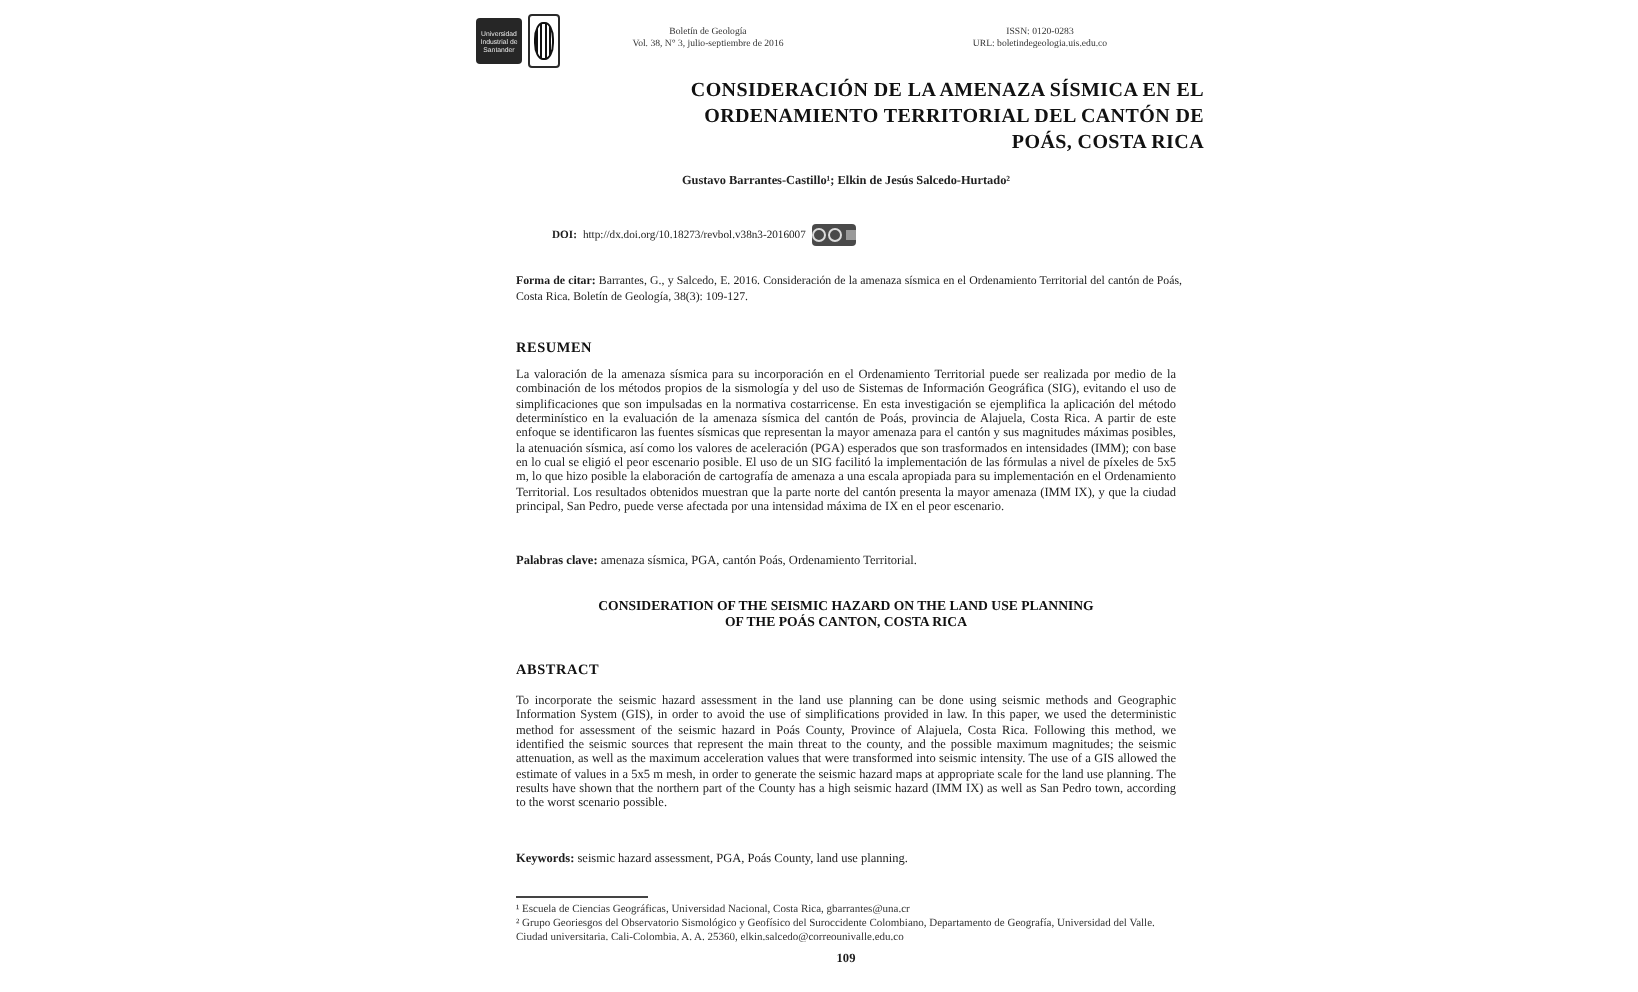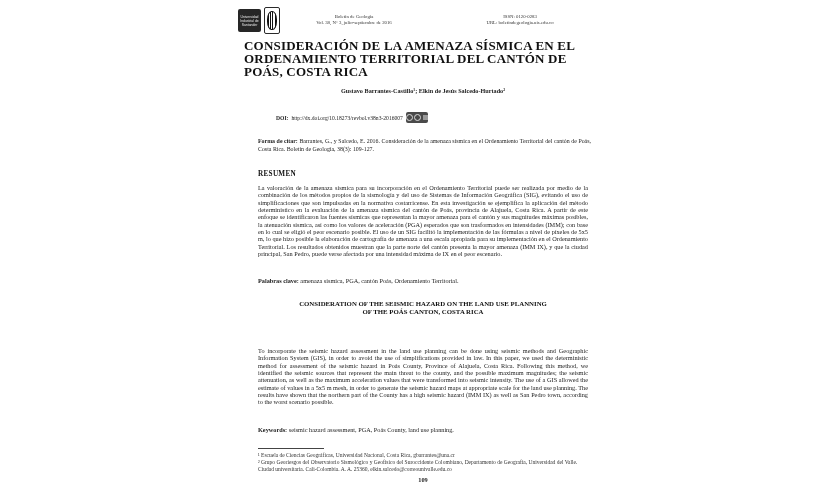--- a/index.html
+++ b/index.html
@@ -10,21 +10,21 @@
   .logos{position:absolute;left:238px;top:7px;display:flex;align-items:flex-start;gap:3px;}
   .logo-dark{width:23px;height:23px;background:#262626;border-radius:2px;display:flex;flex-direction:column;justify-content:center;align-items:center;margin-top:2px;}
   .logo-dark .wordmark{font-size:3.4px;line-height:4px;color:#e8e8e8;text-align:center;white-space:pre-line;font-family:"Liberation Sans",sans-serif;}
   .logo-uis{width:14px;height:25px;background:#fff;border:1.2px solid #2a2a2a;border-radius:2px;display:flex;align-items:center;justify-content:center;}
   .logo-uis .bars{width:8px;height:17px;border-radius:45%;background:repeating-linear-gradient(90deg,#111 0 1px,#fff 1px 2.2px);border:0.8px solid #111;}
   .jblock{position:absolute;top:14px;text-align:center;font-size:4.8px;line-height:6.4px;color:#333;}
   .jleft{left:268px;width:172px;}
   .jright{left:432px;width:176px;}
 
   
-  .title-es{position:absolute;left:244px;top:40px;width:358px;text-align:left;font-weight:bold;font-size:13px;line-height:12.9px;white-space:pre-line;letter-spacing:0.2px;color:#111;}
+  .title-es{position:absolute;left:244px;top:40px;width:358px;text-align:right;font-weight:bold;font-size:10px;line-height:12.9px;white-space:pre-line;letter-spacing:0.2px;color:#111;}
   .authors{position:absolute;left:244px;top:87px;width:358px;text-align:center;font-weight:bold;font-size:6.2px;color:#222;}
 
   
   .doi-row{position:absolute;left:276px;top:112px;font-size:5.6px;display:flex;align-items:center;gap:3px;}
   .doi-row .b{font-weight:bold;}
   .doi-row a{color:#1c1c1c;text-decoration:none;}
   .cc-badge{display:inline-flex;align-items:center;gap:1.5px;width:22px;height:11px;background:#4a4a4a;border-radius:2px;justify-content:center;}
   .cc-badge .dot{width:5px;height:5px;border-radius:50%;border:0.9px solid #dcdcdc;display:inline-block;}
   .cc-badge .sq{width:5px;height:5px;background:#9a9a9a;display:inline-block;}
 
@@ -97,20 +97,21 @@
   </div>
 
   <div class="sec-head h-resumen">RESUMEN</div>
   <div class="body-par p-resumen">La valoración de la amenaza sísmica para su incorporación en el Ordenamiento Territorial puede ser realizada por medio de la combinación de los métodos propios de la sismología y del uso de Sistemas de Información Geográfica (SIG), evitando el uso de simplificaciones que son impulsadas en la normativa costarricense. En esta investigación se ejemplifica la aplicación del método determinístico en la evaluación de la amenaza sísmica del cantón de Poás, provincia de Alajuela, Costa Rica. A partir de este enfoque se identificaron las fuentes sísmicas que representan la mayor amenaza para el cantón y sus magnitudes máximas posibles, la atenuación sísmica, así como los valores de aceleración (PGA) esperados que son trasformados en intensidades (IMM); con base en lo cual se eligió el peor escenario posible. El uso de un SIG facilitó la implementación de las fórmulas a nivel de píxeles de 5x5 m, lo que hizo posible la elaboración de cartografía de amenaza a una escala apropiada para su implementación en el Ordenamiento Territorial. Los resultados obtenidos muestran que la parte norte del cantón presenta la mayor amenaza (IMM IX), y que la ciudad principal, San Pedro, puede verse afectada por una intensidad máxima de IX en el peor escenario.</div>
   <div class="kw kw-es">
     <span class="b">Palabras clave: </span><span>amenaza sísmica, PGA, cantón Poás, Ordenamiento Territorial.</span>
   </div>
 
   <div class="title-en">CONSIDERATION OF THE SEISMIC HAZARD ON THE LAND USE PLANNING
 OF THE POÁS CANTON, COSTA RICA</div>
+  <div class="sec-head h-abstract">ABSTRACT</div>
   <div class="body-par p-abstract">To incorporate the seismic hazard assessment in the land use planning can be done using seismic methods and Geographic Information System (GIS), in order to avoid the use of simplifications provided in law. In this paper, we used the deterministic method for assessment of the seismic hazard in Poás County, Province of Alajuela, Costa Rica. Following this method, we identified the seismic sources that represent the main threat to the county, and the possible maximum magnitudes; the seismic attenuation, as well as the maximum acceleration values that were transformed into seismic intensity. The use of a GIS allowed the estimate of values in a 5x5 m mesh, in order to generate the seismic hazard maps at appropriate scale for the land use planning. The results have shown that the northern part of the County has a high seismic hazard (IMM IX) as well as San Pedro town, according to the worst scenario possible.</div>
   <div class="kw kw-en">
     <span class="b">Keywords: </span><span>seismic hazard assessment, PGA, Poás County, land use planning.</span>
   </div>
 
   <div class="fn-rule"></div>
   <div class="footnotes">
     <div>¹ Escuela de Ciencias Geográficas, Universidad Nacional, Costa Rica, gbarrantes@una.cr</div>
     <div>² Grupo Georiesgos del Observatorio Sismológico y Geofísico del Suroccidente Colombiano, Departamento de Geografía, Universidad del Valle. Ciudad universitaria. Cali-Colombia. A. A. 25360, elkin.salcedo@correounivalle.edu.co</div>
   </div>

